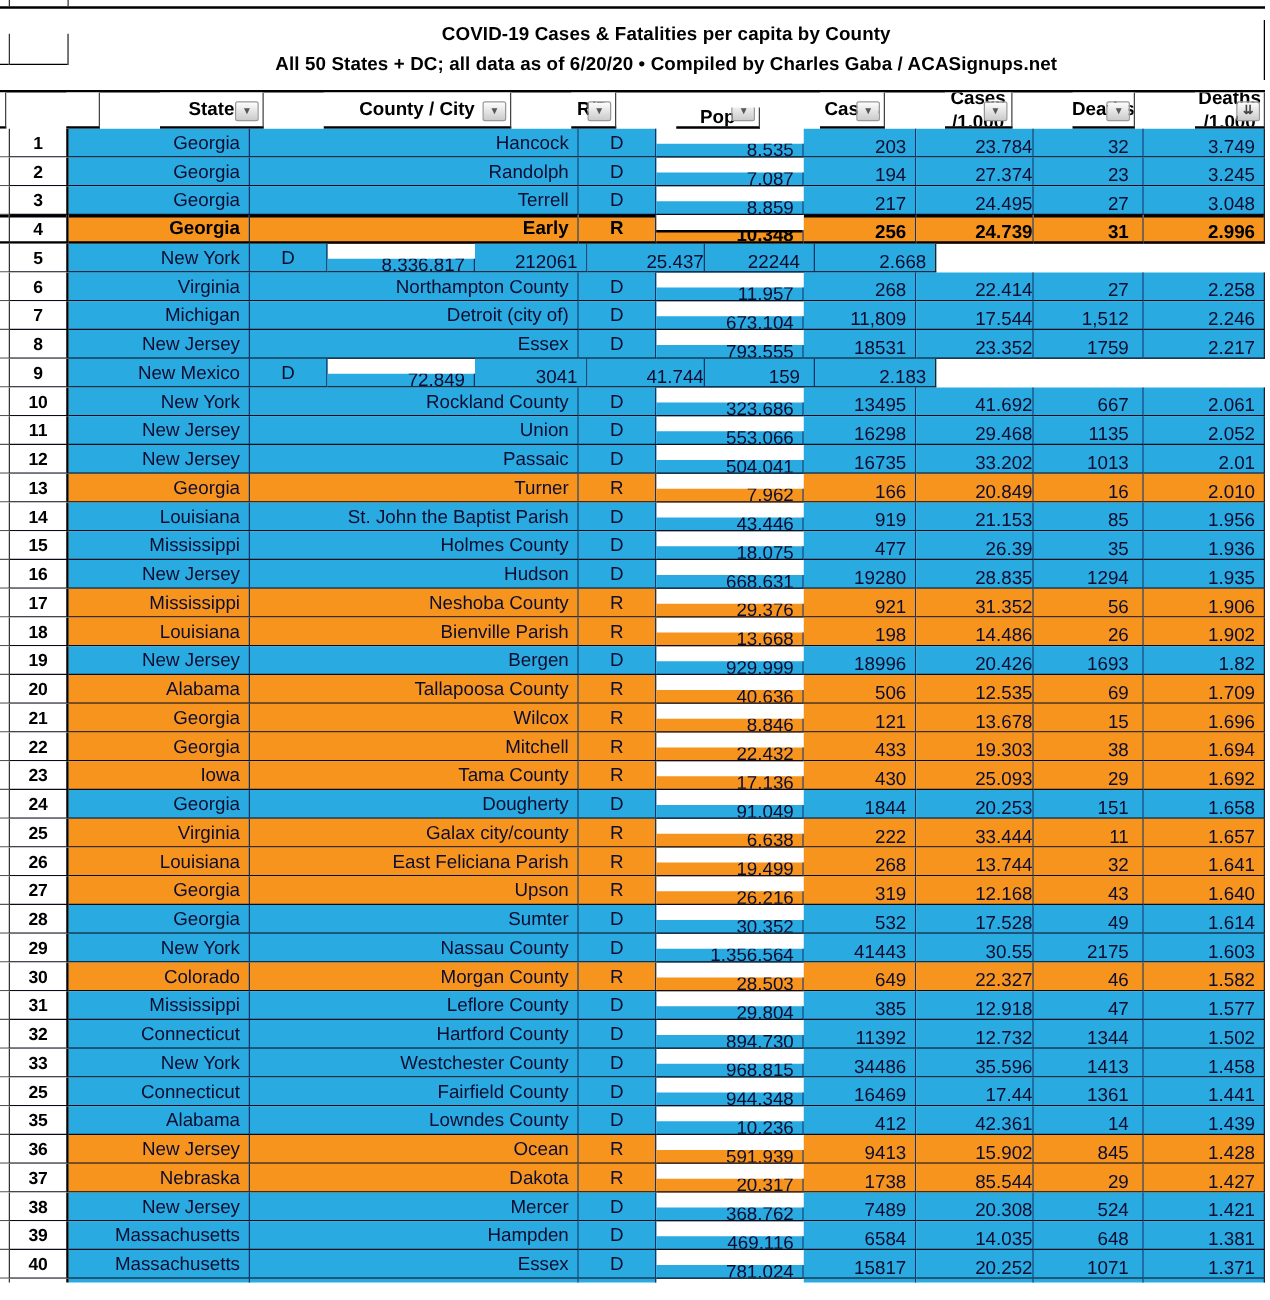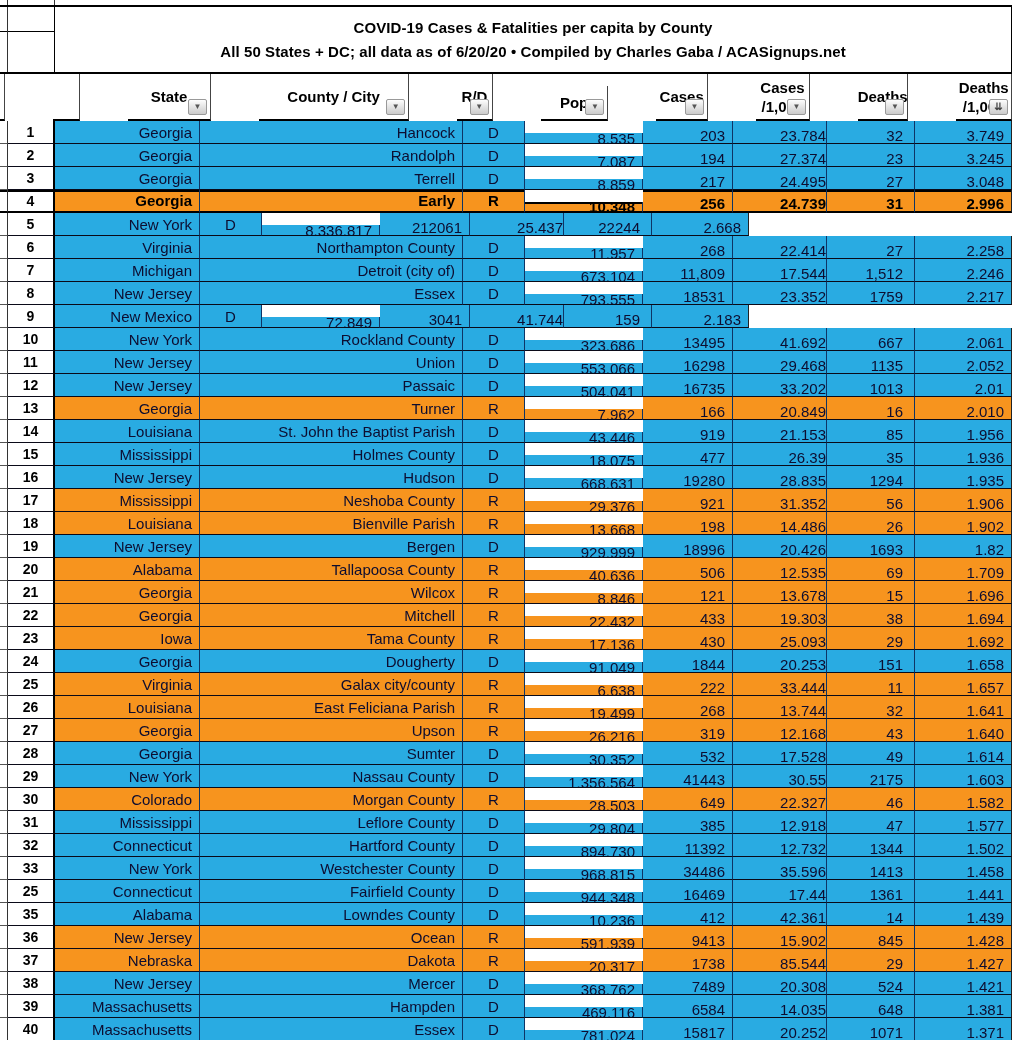--- a/index.html
+++ b/index.html
@@ -5,31 +5,31 @@
   html,body{margin:0;padding:0;background:#fff;width:1016px;height:1040px;overflow:hidden;}
   .screen{position:relative;width:1016px;height:1040px;background:#fff;
           font-family:"Liberation Sans", sans-serif;color:#000;}
   .sheet{width:1012px;}
   
   .top-strip{height:5px;position:relative;}
   .top-strip::before,.top-strip::after{content:"";position:absolute;top:0;bottom:0;width:1px;background:#333;}
   .top-strip::before{left:7px;}
   .top-strip::after{left:54px;}
   
-  .title-row{display:flex;height:67px;box-sizing:border-box;border-top:2px solid #000;}
+  .title-row{display:flex;height:67px;box-sizing:border-box;border-top:2px solid #000;align-items:center;}
   .tcol{display:flex;flex-direction:column;box-sizing:border-box;}
   .tcol.sliver{width:8px;border-right:1px solid #333;}
   .tcol.gnum{width:47px;border-right:1px solid #000;}
   .tcell1{height:25px;border-bottom:1px solid #000;box-sizing:border-box;}
   .tcell2{flex:1;}
   .title-cell{flex:1;display:flex;flex-direction:column;justify-content:center;align-items:center;
               border-right:1px solid #000;box-sizing:border-box;background:#fff;}
   .title-cell div{font-weight:bold;font-size:15px;line-height:24px;text-align:center;letter-spacing:0.1px;}
   
-  .header-row{display:flex;height:49px;box-sizing:border-box;border-top:2px solid #000;gap:48px;}
+  .header-row{display:flex;height:31px;box-sizing:border-box;border-top:2px solid #000;gap:48px;}
   .cell{box-sizing:border-box;position:relative;display:flex;align-items:center;overflow:hidden;}
   .hdr{background:#fff;border-right:1px solid #444;border-bottom:2px solid #000;}
   .colhead{justify-content:center;font-weight:bold;font-size:15px;}
   .hlabel{white-space:pre-line;text-align:center;line-height:19px;}
   .fbtn{position:absolute;right:3px;bottom:4px;width:17px;height:14px;
         background:linear-gradient(#fdfdfd,#cbcbcb);border:1px solid #999;border-radius:2px;
         display:flex;align-items:center;justify-content:center;cursor:pointer;}
   .ficon{font-size:8px;line-height:1;color:#555;}
   .ficon.sort{font-size:10px;color:#444;}
   

